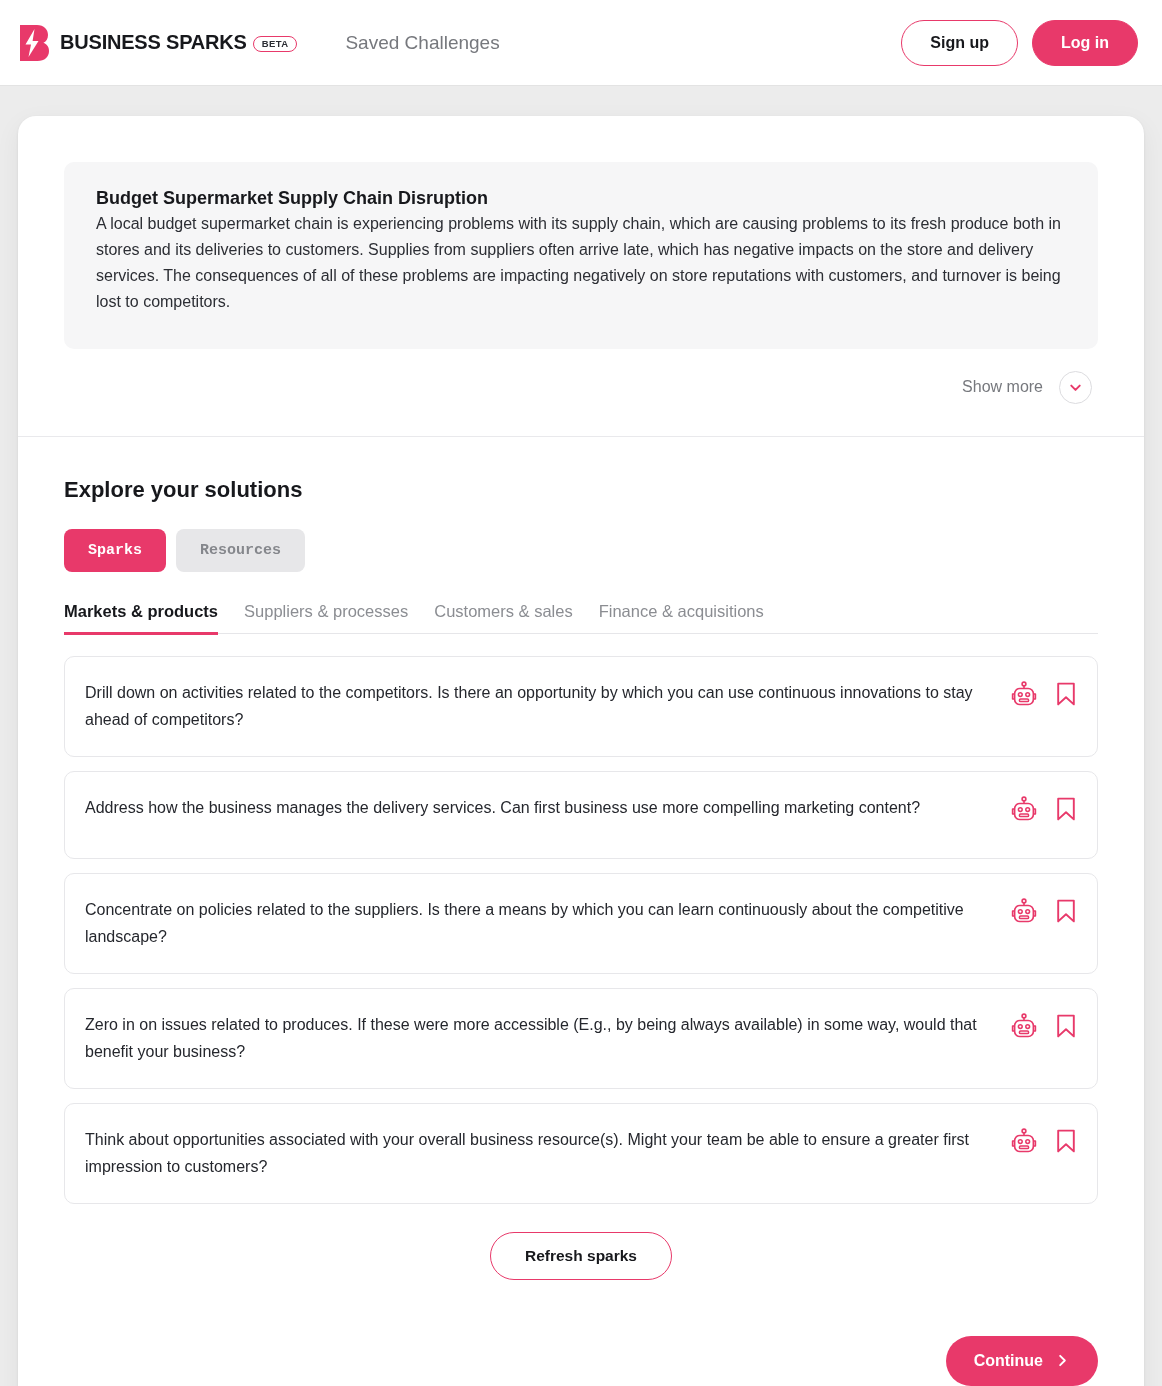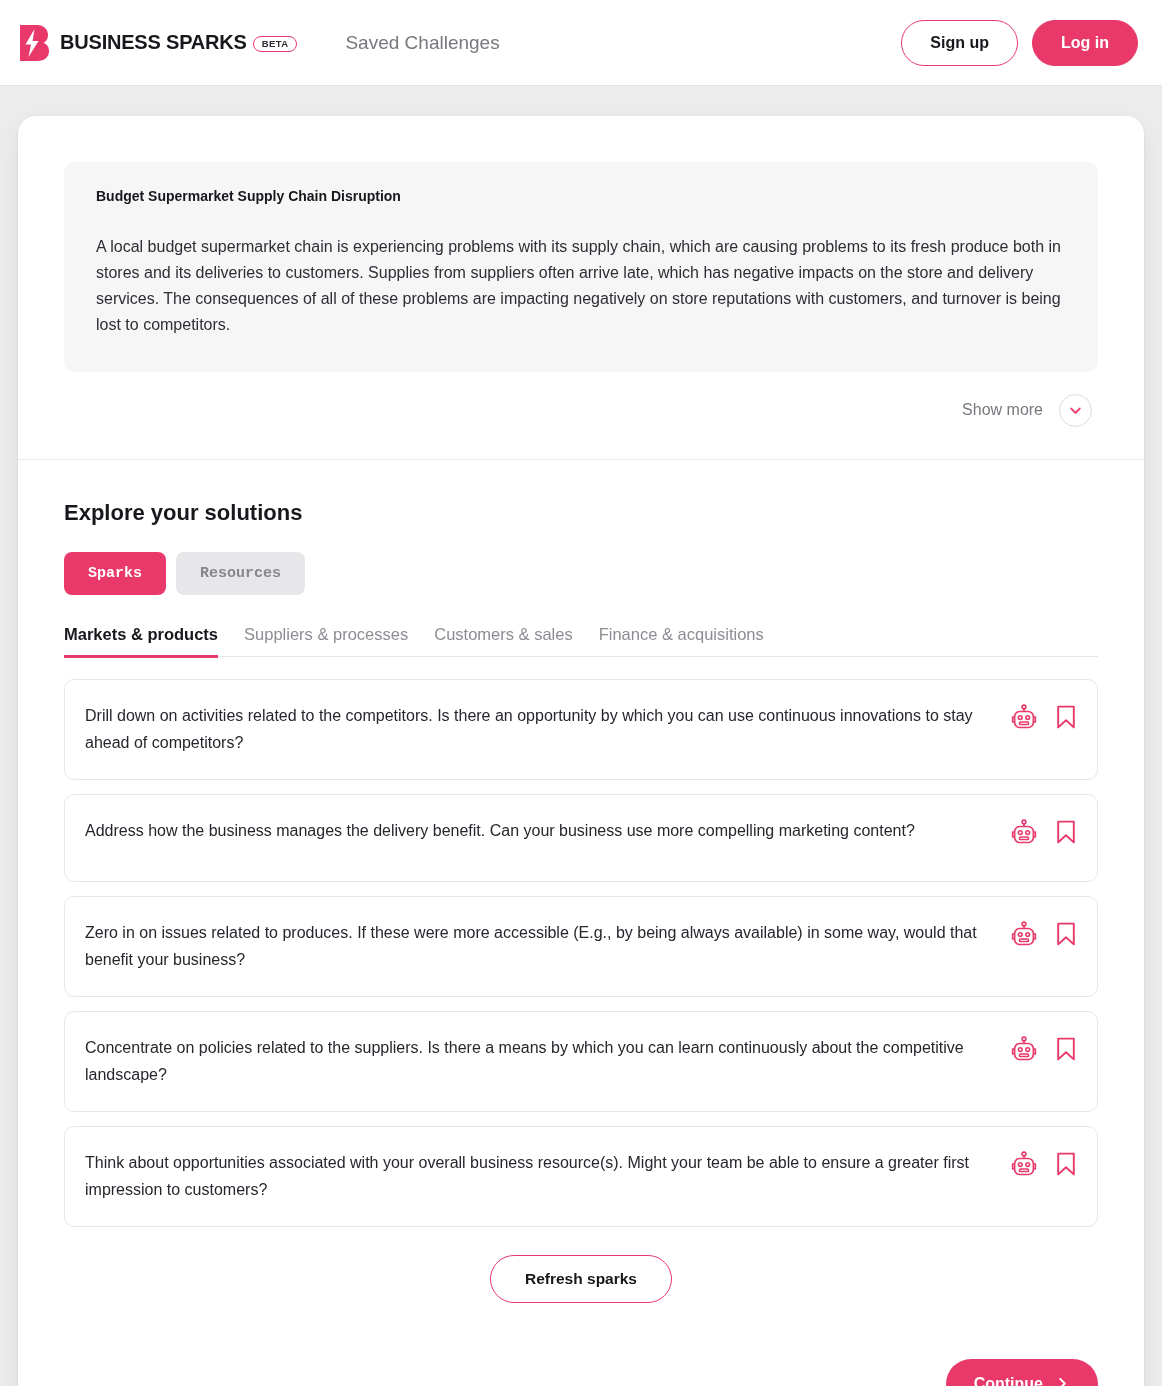--- a/index.html
+++ b/index.html
@@ -88,24 +88,24 @@
   }
 
   
   .challenge-section { padding: 46px 46px 22px; }
   .challenge-panel {
     background: #f6f6f7;
     border-radius: 10px;
     padding: 26px 32px 34px;
   }
   .challenge-title {
-    font-size: 14px;
+    font-size: 18px;
     font-weight: 700;
     color: #17181c;
-    margin: 0 0 30px;
+    margin: 0 0 2px;
   }
   .challenge-body {
     font-size: 16px;
     line-height: 1.62;
     color: #2c2e34;
     margin: 0;
   }
   .show-more-row {
     display: flex;
     align-items: center;
@@ -288,21 +288,21 @@
             </span>
             <span class="icon-btn">
               <svg width="22" height="26" viewBox="0 0 22 26" fill="none" xmlns="http://www.w3.org/2000/svg">
                 <path d="M3.2 2.6 H18.8 V23.4 L11 16.2 L3.2 23.4 Z" stroke="#e8396a" stroke-width="1.9" stroke-linejoin="round"></path>
               </svg>
             </span>
           </div>
         </div>
 
         <div class="spark-card">
-          <div class="spark-text">Address how the business manages the delivery benefit. Can your business use more compelling marketing content?</div>
+          <div class="spark-text">Address how the business manages the delivery services. Can first business use more compelling marketing content?</div>
           <div class="spark-icons">
             <span class="icon-btn">
               <svg width="26" height="27" viewBox="0 0 26 27" fill="none" xmlns="http://www.w3.org/2000/svg">
                 <circle cx="13" cy="3" r="1.9" stroke="#e8396a" stroke-width="1.6"></circle>
                 <path d="M13 5 V7.5" stroke="#e8396a" stroke-width="1.6"></path>
                 <rect x="3.6" y="7.5" width="18.8" height="16" rx="5.2" stroke="#e8396a" stroke-width="1.7"></rect>
                 <path d="M3.6 13 H1.6 V18 H3.6" stroke="#e8396a" stroke-width="1.6" stroke-linejoin="round"></path>
                 <path d="M22.4 13 H24.4 V18 H22.4" stroke="#e8396a" stroke-width="1.6" stroke-linejoin="round"></path>
                 <circle cx="9.3" cy="13.6" r="1.9" stroke="#e8396a" stroke-width="1.5"></circle>
                 <circle cx="16.7" cy="13.6" r="1.9" stroke="#e8396a" stroke-width="1.5"></circle>
@@ -311,21 +311,21 @@
             </span>
             <span class="icon-btn">
               <svg width="22" height="26" viewBox="0 0 22 26" fill="none" xmlns="http://www.w3.org/2000/svg">
                 <path d="M3.2 2.6 H18.8 V23.4 L11 16.2 L3.2 23.4 Z" stroke="#e8396a" stroke-width="1.9" stroke-linejoin="round"></path>
               </svg>
             </span>
           </div>
         </div>
 
         <div class="spark-card">
-          <div class="spark-text">Zero in on issues related to produces. If these were more accessible (E.g., by being always available) in some way, would that benefit your business?</div>
+          <div class="spark-text">Concentrate on policies related to the suppliers. Is there a means by which you can learn continuously about the competitive landscape?</div>
           <div class="spark-icons">
             <span class="icon-btn">
               <svg width="26" height="27" viewBox="0 0 26 27" fill="none" xmlns="http://www.w3.org/2000/svg">
                 <circle cx="13" cy="3" r="1.9" stroke="#e8396a" stroke-width="1.6"></circle>
                 <path d="M13 5 V7.5" stroke="#e8396a" stroke-width="1.6"></path>
                 <rect x="3.6" y="7.5" width="18.8" height="16" rx="5.2" stroke="#e8396a" stroke-width="1.7"></rect>
                 <path d="M3.6 13 H1.6 V18 H3.6" stroke="#e8396a" stroke-width="1.6" stroke-linejoin="round"></path>
                 <path d="M22.4 13 H24.4 V18 H22.4" stroke="#e8396a" stroke-width="1.6" stroke-linejoin="round"></path>
                 <circle cx="9.3" cy="13.6" r="1.9" stroke="#e8396a" stroke-width="1.5"></circle>
                 <circle cx="16.7" cy="13.6" r="1.9" stroke="#e8396a" stroke-width="1.5"></circle>
@@ -334,21 +334,21 @@
             </span>
             <span class="icon-btn">
               <svg width="22" height="26" viewBox="0 0 22 26" fill="none" xmlns="http://www.w3.org/2000/svg">
                 <path d="M3.2 2.6 H18.8 V23.4 L11 16.2 L3.2 23.4 Z" stroke="#e8396a" stroke-width="1.9" stroke-linejoin="round"></path>
               </svg>
             </span>
           </div>
         </div>
 
         <div class="spark-card">
-          <div class="spark-text">Concentrate on policies related to the suppliers. Is there a means by which you can learn continuously about the competitive landscape?</div>
+          <div class="spark-text">Zero in on issues related to produces. If these were more accessible (E.g., by being always available) in some way, would that benefit your business?</div>
           <div class="spark-icons">
             <span class="icon-btn">
               <svg width="26" height="27" viewBox="0 0 26 27" fill="none" xmlns="http://www.w3.org/2000/svg">
                 <circle cx="13" cy="3" r="1.9" stroke="#e8396a" stroke-width="1.6"></circle>
                 <path d="M13 5 V7.5" stroke="#e8396a" stroke-width="1.6"></path>
                 <rect x="3.6" y="7.5" width="18.8" height="16" rx="5.2" stroke="#e8396a" stroke-width="1.7"></rect>
                 <path d="M3.6 13 H1.6 V18 H3.6" stroke="#e8396a" stroke-width="1.6" stroke-linejoin="round"></path>
                 <path d="M22.4 13 H24.4 V18 H22.4" stroke="#e8396a" stroke-width="1.6" stroke-linejoin="round"></path>
                 <circle cx="9.3" cy="13.6" r="1.9" stroke="#e8396a" stroke-width="1.5"></circle>
                 <circle cx="16.7" cy="13.6" r="1.9" stroke="#e8396a" stroke-width="1.5"></circle>

